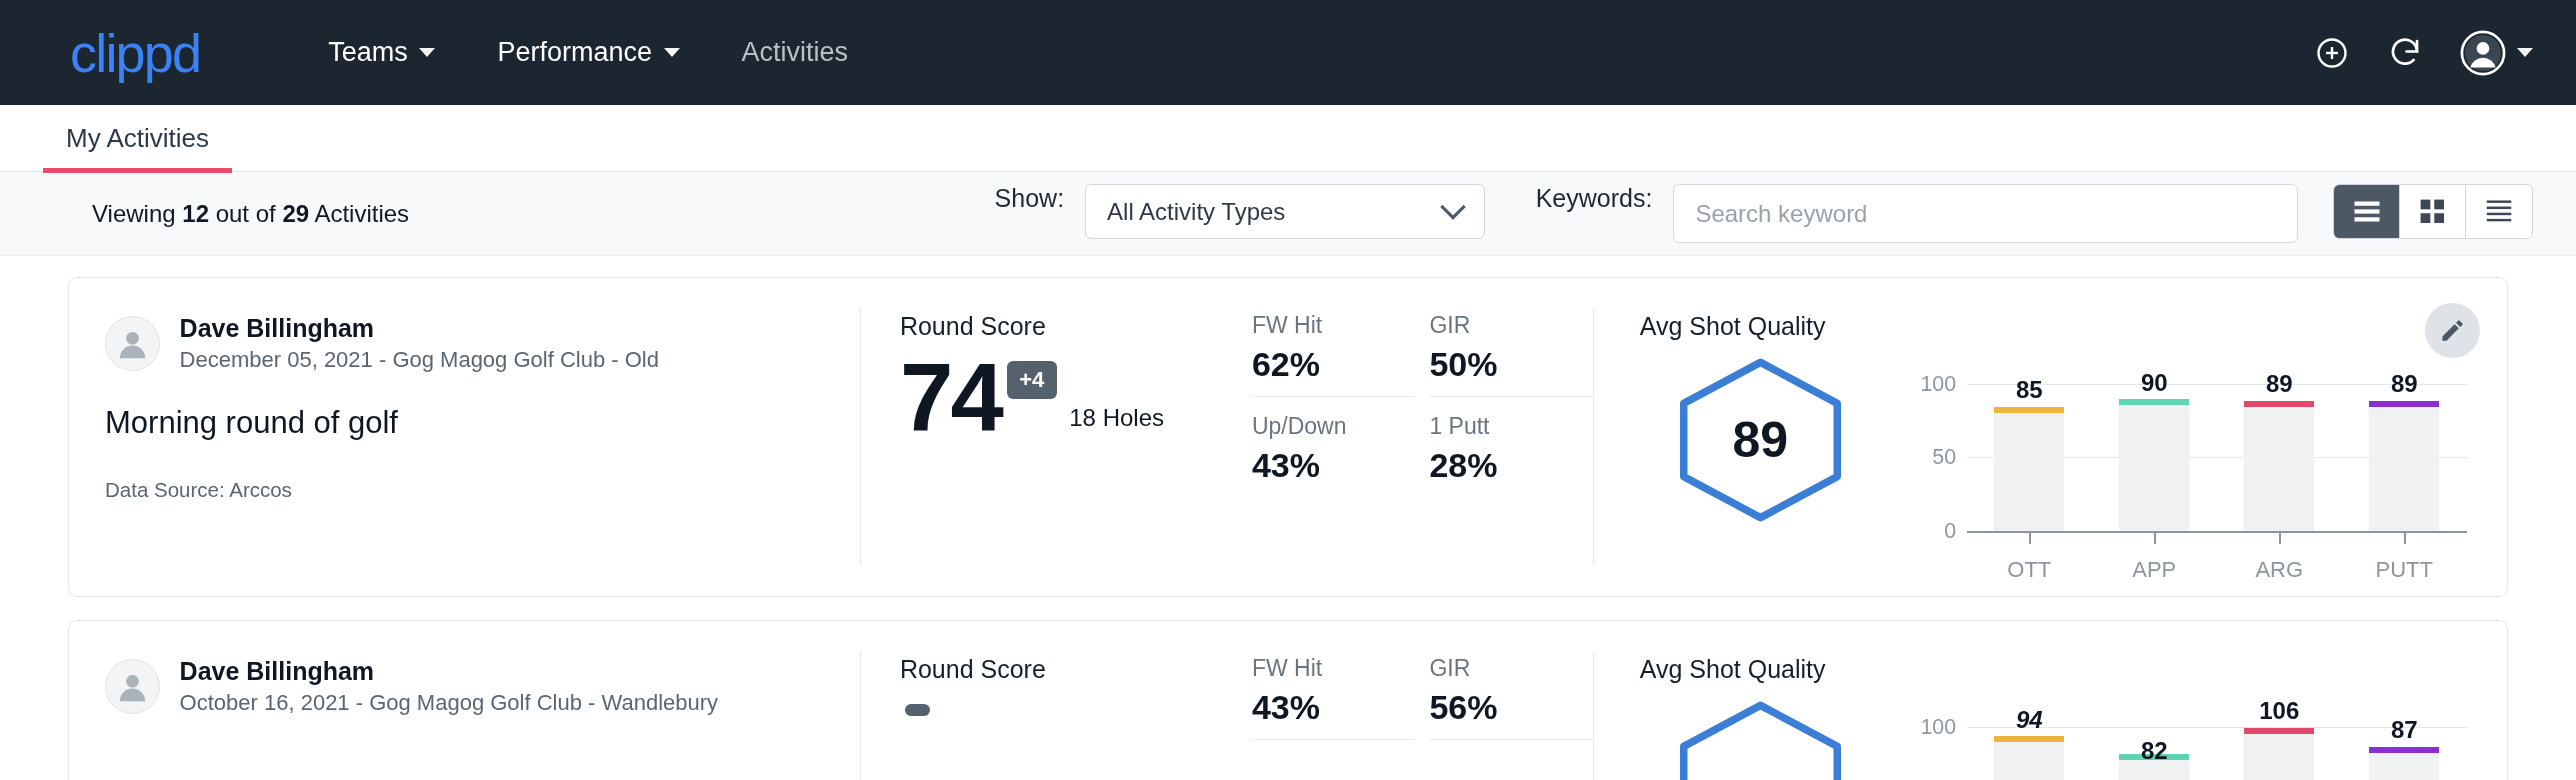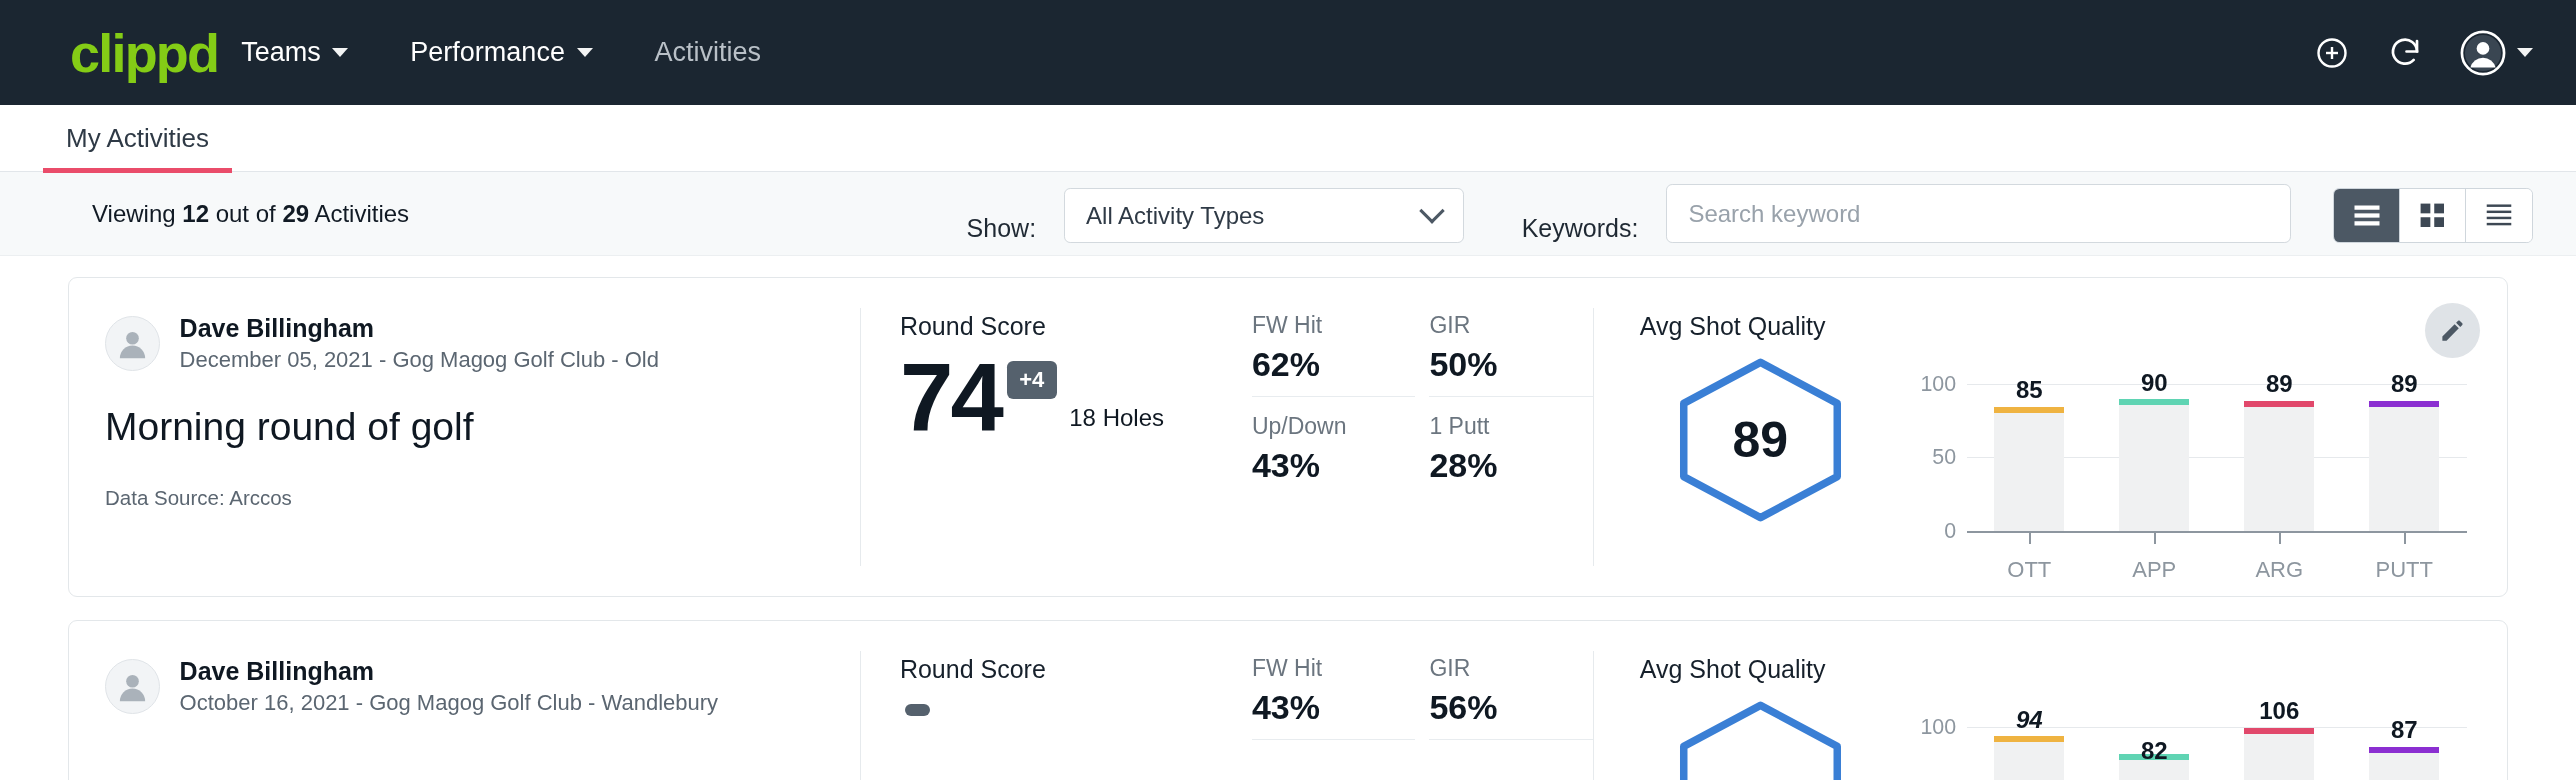--- a/index.html
+++ b/index.html
@@ -15,24 +15,25 @@
   .topnav {
     height: 105px;
     background: #1b2631;
     display: flex;
     align-items: center;
     padding: 0 43px 0 70px;
     position: relative;
   }
   .logo {
     font-size: 54px;
-    font-weight: 700;
-    color: #84cc16;
+    font-weight: 400;
+    color: #3b82f6;
     letter-spacing: -1.8px;
     line-height: 1;
+    margin-right: 105px;
     user-select: none;
   }
   .navlinks { display: flex; align-items: center; gap: 16px; }
   .navlink {
     display: flex;
     align-items: center;
     gap: 11.6px;
     color: #ffffff;
     font-size: 27px;
     padding: 10.7px 23px;
@@ -91,22 +92,22 @@
     display: flex;
     align-items: center;
     padding: 0 43px 0 92px;
     border-bottom: 0.9px solid #eceff1;
   }
   .viewing { font-size: 24px; color: #111a24; }
   .viewing b { font-weight: 700; }
   .filter-mid {
     margin-left: auto;
     display: flex;
-    align-items: flex-end;
-    gap: 8px;
+    align-items: flex-start;
+    gap: 1px;
   }
   .lbl { font-size: 25px; color: #1f2933; margin-right: 19.6px; white-space: nowrap; }
   .select {
     width: 400px;
     height: 55px;
     background: #fff;
     border: 0.9px solid #d3d9de;
     border-radius: 6.2px;
     display: flex;
     align-items: center;
@@ -170,21 +171,21 @@
   .col-left { width: 791px; padding: 34px 36px 28.6px 36px; }
   .ident { display: flex; align-items: center; gap: 19.6px; }
   .avatar-sm {
     width: 55px; height: 55px; border-radius: 50%;
     background: #f2f4f6; border: 0.9px solid #e0e4e8;
     display: flex; align-items: center; justify-content: center;
     flex: none;
   }
   .pname { font-size: 25px; font-weight: 700; color: #0f1822; line-height: 1.32; }
   .pmeta { font-size: 22px; color: #5b6671; line-height: 1.35; }
-  .ctitle { font-size: 39px; color: #0f1822; margin-top: 30px; font-weight: 400; }
+  .ctitle { font-size: 31px; color: #0f1822; margin-top: 30px; font-weight: 400; }
   .csrc { font-size: 20.5px; color: #5b6671; margin-top: 37px; }
 
   .vdiv { width: 0.9px; background: #e6eaed; margin: 30px 0; }
 
   .col-score { width: 357px; padding: 34px 0 0 39px; }
   .col-stats { width: 375px; padding: 34px 0 0 34px; }
   .col-quality { flex: 1; padding: 34px 0 0 46px; }
 
   .sec-h { font-size: 25px; color: #16202b; }
   .scorerow { display: flex; align-items: flex-end; margin-top: 12.5px; }

